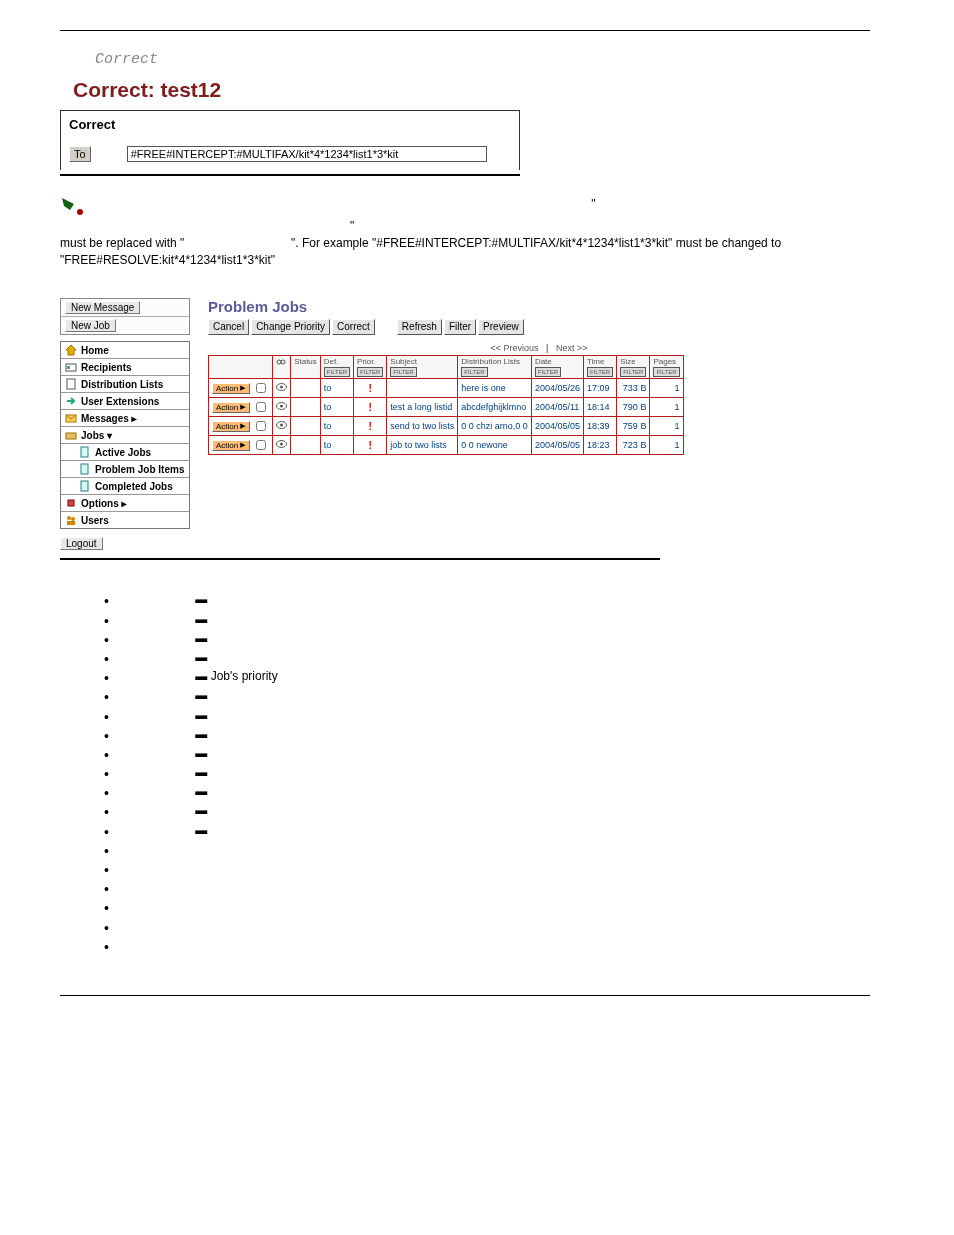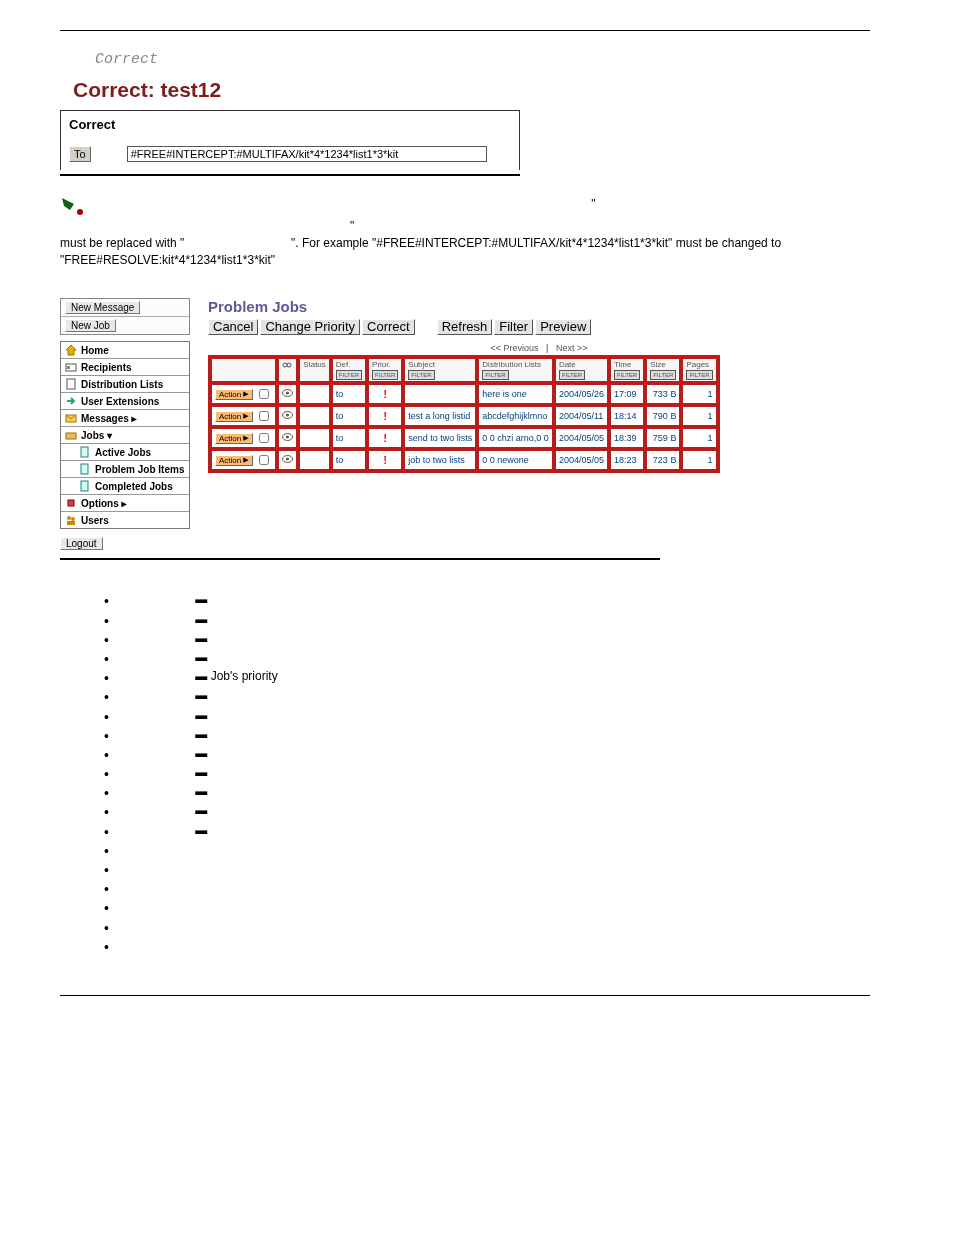--- a/index.html
+++ b/index.html
@@ -127,39 +127,39 @@
   .navlist .nitem:last-child { border-bottom: none; }
   .navlist .nitem.sub { padding-left: 18px; font-weight: bold; }
   .ic { display:inline-block; width:12px; height:12px; }
   .main-area { flex: 1; font-size: 10px; }
   .toolbar-row { display:flex; gap:2px; margin:4px 0 8px 0; align-items:center; }
   .tbtn {
     border: 1px solid #555;
     border-top-color:#fff; border-left-color:#fff;
     background:#e4e4e4;
     padding: 0 4px;
-    font-size: 13px;
+    font-size: 10px;
     cursor:pointer;
     line-height: 14px;
   }
   .pager {
     text-align:center;
     font-size:9px;
     color:#333;
     margin-bottom:2px;
   }
   .pager a { color:#555; text-decoration:none; cursor:pointer; }
   table.jobs {
     border-collapse: collapse;
     width: 100%;
     max-width: 440px;
     font-size: 9px;
   }
   table.jobs th, table.jobs td {
-    border: 4px solid #b91c1c;
+    border: 1px solid #b91c1c;
     padding: 1px 3px;
     text-align: left;
     white-space: nowrap;
     overflow: hidden;
   }
   table.jobs th {
     background:#f6f6f6;
     color:#555;
     font-weight: normal;
     font-size:8px;

